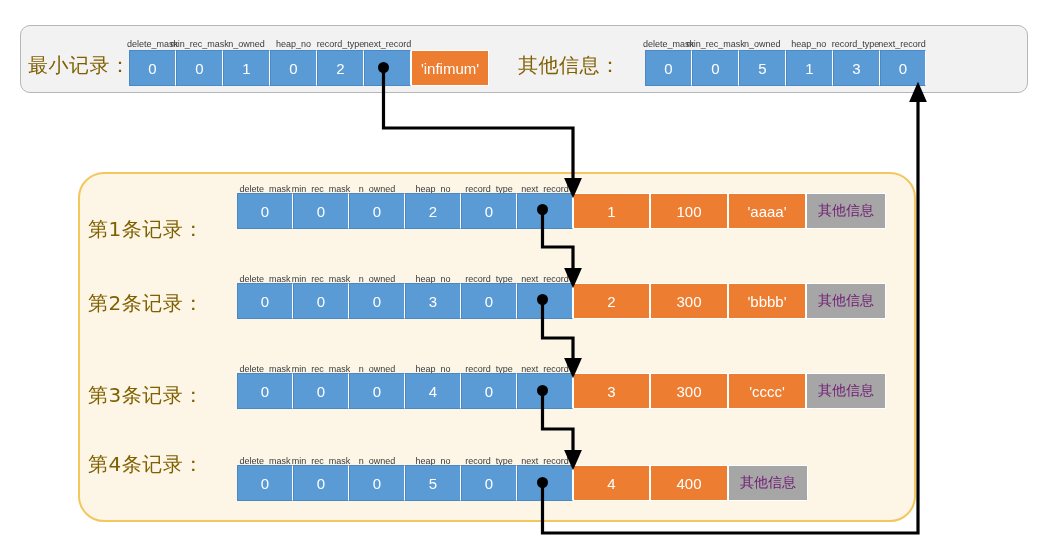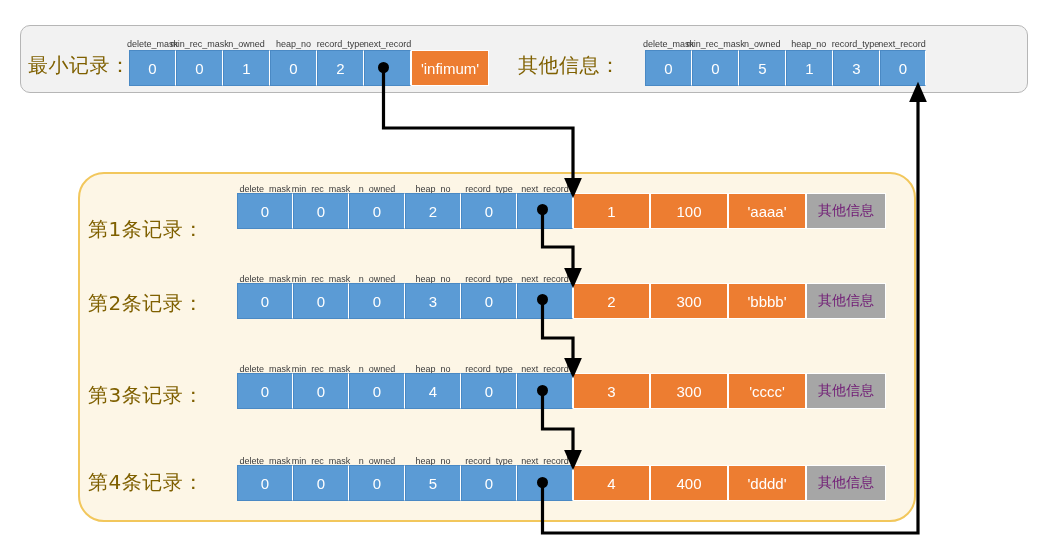--- a/index.html
+++ b/index.html
@@ -236,39 +236,38 @@
       <div class="cell blue" style="width: 56px;">0</div>
       <div class="cell blue" style="width: 56px;">4</div>
       <div class="cell blue" style="width: 56px;">0</div>
       <div class="cell blue" style="width: 56px;"></div>
       <div class="cell orange" style="width: 77px;">3</div>
       <div class="cell orange" style="width: 78px;">300</div>
       <div class="cell orange" style="width: 78px;">'cccc'</div>
       <div class="cell gray cjk" style="width: 80px;">其他信息</div>
     </div>
 
-  <div class="row-label" style="left:88px; top:469px;">第4条记录：</div>
+  <div class="row-label" style="left:88px; top:451px;">第4条记录：</div>
   <div class="col-caps" id="caps-rec3" style="left:237px; top:452px; width:336px;">
       <div class="cap" style="width: 56px;">delete_mask</div>
       <div class="cap" style="width: 56px;">min_rec_mask</div>
       <div class="cap" style="width: 56px;">n_owned</div>
       <div class="cap" style="width: 56px;">heap_no</div>
       <div class="cap" style="width: 56px;">record_type</div>
       <div class="cap" style="width: 56px;">next_record</div>
     </div>
   <div class="rec-table" id="tbl-rec3" style="left:237px; top:465px;">
       <div class="cell blue" style="width: 56px;">0</div>
       <div class="cell blue" style="width: 56px;">0</div>
       <div class="cell blue" style="width: 56px;">0</div>
       <div class="cell blue" style="width: 56px;">5</div>
       <div class="cell blue" style="width: 56px;">0</div>
       <div class="cell blue" style="width: 56px;"></div>
       <div class="cell orange" style="width: 77px;">4</div>
       <div class="cell orange" style="width: 78px;">400</div>
-      <div class="cell orange" style="width: 78px;">'dddd'</div>
       <div class="cell gray cjk" style="width: 80px;">其他信息</div>
     </div>
 
   <div class="dot" style="left:378px; top:62px;"></div>
   <div class="dot" style="left:537px; top:204px;"></div>
   <div class="dot" style="left:537px; top:294px;"></div>
   <div class="dot" style="left:537px; top:385px;"></div>
   <div class="dot" style="left:537px; top:477px;"></div>
 
   <svg class="links" viewBox="0 0 1044 549">

